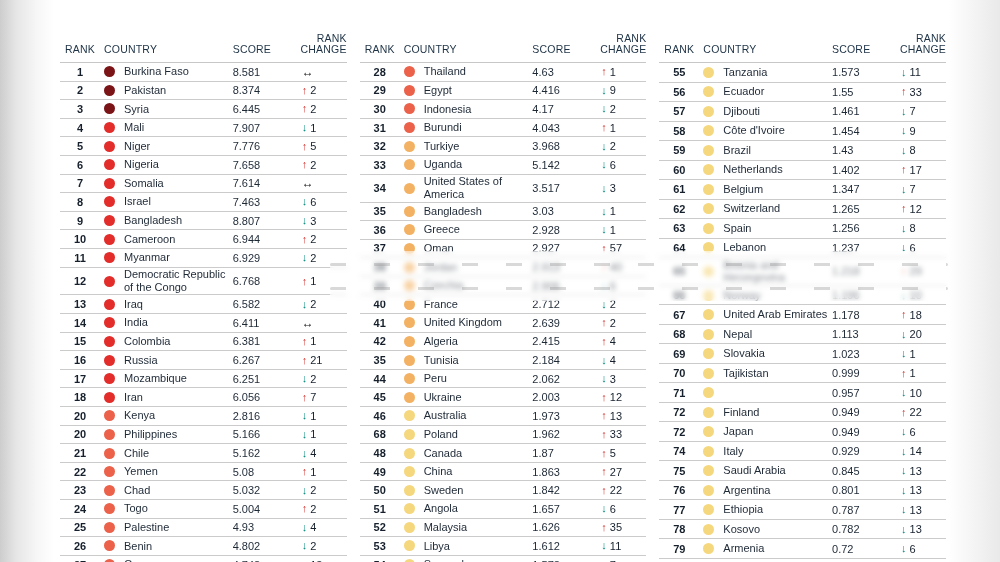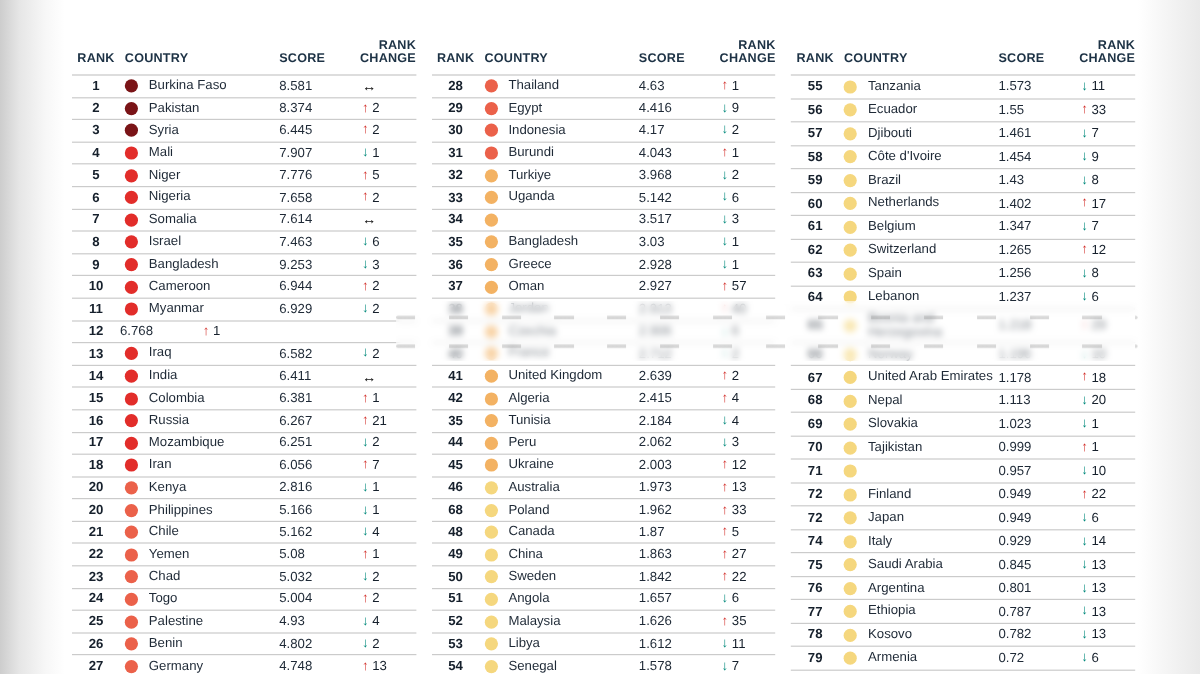--- a/index.html
+++ b/index.html
@@ -10,21 +10,21 @@
   }
   .page{position:relative;width:1000px;height:562px;background:#fff;}
   .edge{position:absolute;top:0;bottom:0;pointer-events:none;}
   .edge-left{left:0;width:54px;background:linear-gradient(90deg,#cdcdcd 0%,#e6e6e6 30%,#f7f7f7 70%,#fff 100%);}
   .edge-right{right:0;width:52px;background:linear-gradient(270deg,#e9e9e9 0%,#f3f3f3 45%,#fff 100%);}
 
   .tables{position:absolute;left:60px;top:22px;width:886px;display:flex;gap:13px;}
   .tcol{flex:1;min-width:0;}
 
   .thead{display:flex;align-items:flex-end;padding-bottom:6px;min-height:34px;}
-  .th{font-weight:bold;font-size:10.5px;letter-spacing:.2px;color:#1d3245;line-height:1.1;}
+  .th{font-weight:normal;font-size:10.5px;letter-spacing:.2px;color:#1d3245;line-height:1.1;}
   .th-rank{width:40px;text-align:center;}
   .th-country{flex:1;padding-left:4px;}
   .th-score{width:56px;}
   .th-change{width:58px;text-align:right;}
 
   .rows{border-top:1px solid #c7c7c7;}
   .row{display:flex;align-items:center;min-height:16.6px;border-bottom:1px solid #cbcbcb;padding:0.5px 0;}
   .tcol3 .row{min-height:17.5px;}
   .cell-rank{width:40px;text-align:center;font-weight:bold;font-size:11px;color:#16202c;}
   .cell-country{flex:1;display:flex;align-items:center;gap:9px;padding-left:4px;min-width:0;}
@@ -163,21 +163,21 @@
               <span class="arrow" style="color: rgb(0, 137, 123);">↓</span>
               <span class="amt">6</span>
             </div>
           </div>
           <div class="row">
             <div class="cell-rank">9</div>
             <div class="cell-country">
               <span class="dot" style="background: rgb(226, 45, 42);"></span>
               <span class="cname">Bangladesh</span>
             </div>
-            <div class="cell-score">9.253</div>
+            <div class="cell-score">8.807</div>
             <div class="cell-chg">
               <span class="arrow" style="color: rgb(0, 137, 123);">↓</span>
               <span class="amt">3</span>
             </div>
           </div>
           <div class="row">
             <div class="cell-rank">10</div>
             <div class="cell-country">
               <span class="dot" style="background: rgb(226, 45, 42);"></span>
               <span class="cname">Cameroon</span>
@@ -195,20 +195,24 @@
               <span class="cname">Myanmar</span>
             </div>
             <div class="cell-score">6.929</div>
             <div class="cell-chg">
               <span class="arrow" style="color: rgb(0, 137, 123);">↓</span>
               <span class="amt">2</span>
             </div>
           </div>
           <div class="row">
             <div class="cell-rank">12</div>
+            <div class="cell-country">
+              <span class="dot" style="background: rgb(226, 45, 42);"></span>
+              <span class="cname">Democratic Republic of the Congo</span>
+            </div>
             <div class="cell-score">6.768</div>
             <div class="cell-chg">
               <span class="arrow" style="color: rgb(211, 49, 44);">↑</span>
               <span class="amt">1</span>
             </div>
           </div>
           <div class="row">
             <div class="cell-rank">13</div>
             <div class="cell-country">
               <span class="dot" style="background: rgb(226, 45, 42);"></span>
@@ -470,20 +474,21 @@
             <div class="cell-score">5.142</div>
             <div class="cell-chg">
               <span class="arrow" style="color: rgb(0, 137, 123);">↓</span>
               <span class="amt">6</span>
             </div>
           </div>
           <div class="row">
             <div class="cell-rank">34</div>
             <div class="cell-country">
               <span class="dot" style="background: rgb(243, 178, 99);"></span>
+              <span class="cname">United States of America</span>
             </div>
             <div class="cell-score">3.517</div>
             <div class="cell-chg">
               <span class="arrow" style="color: rgb(0, 137, 123);">↓</span>
               <span class="amt">3</span>
             </div>
           </div>
           <div class="row">
             <div class="cell-rank">35</div>
             <div class="cell-country">

